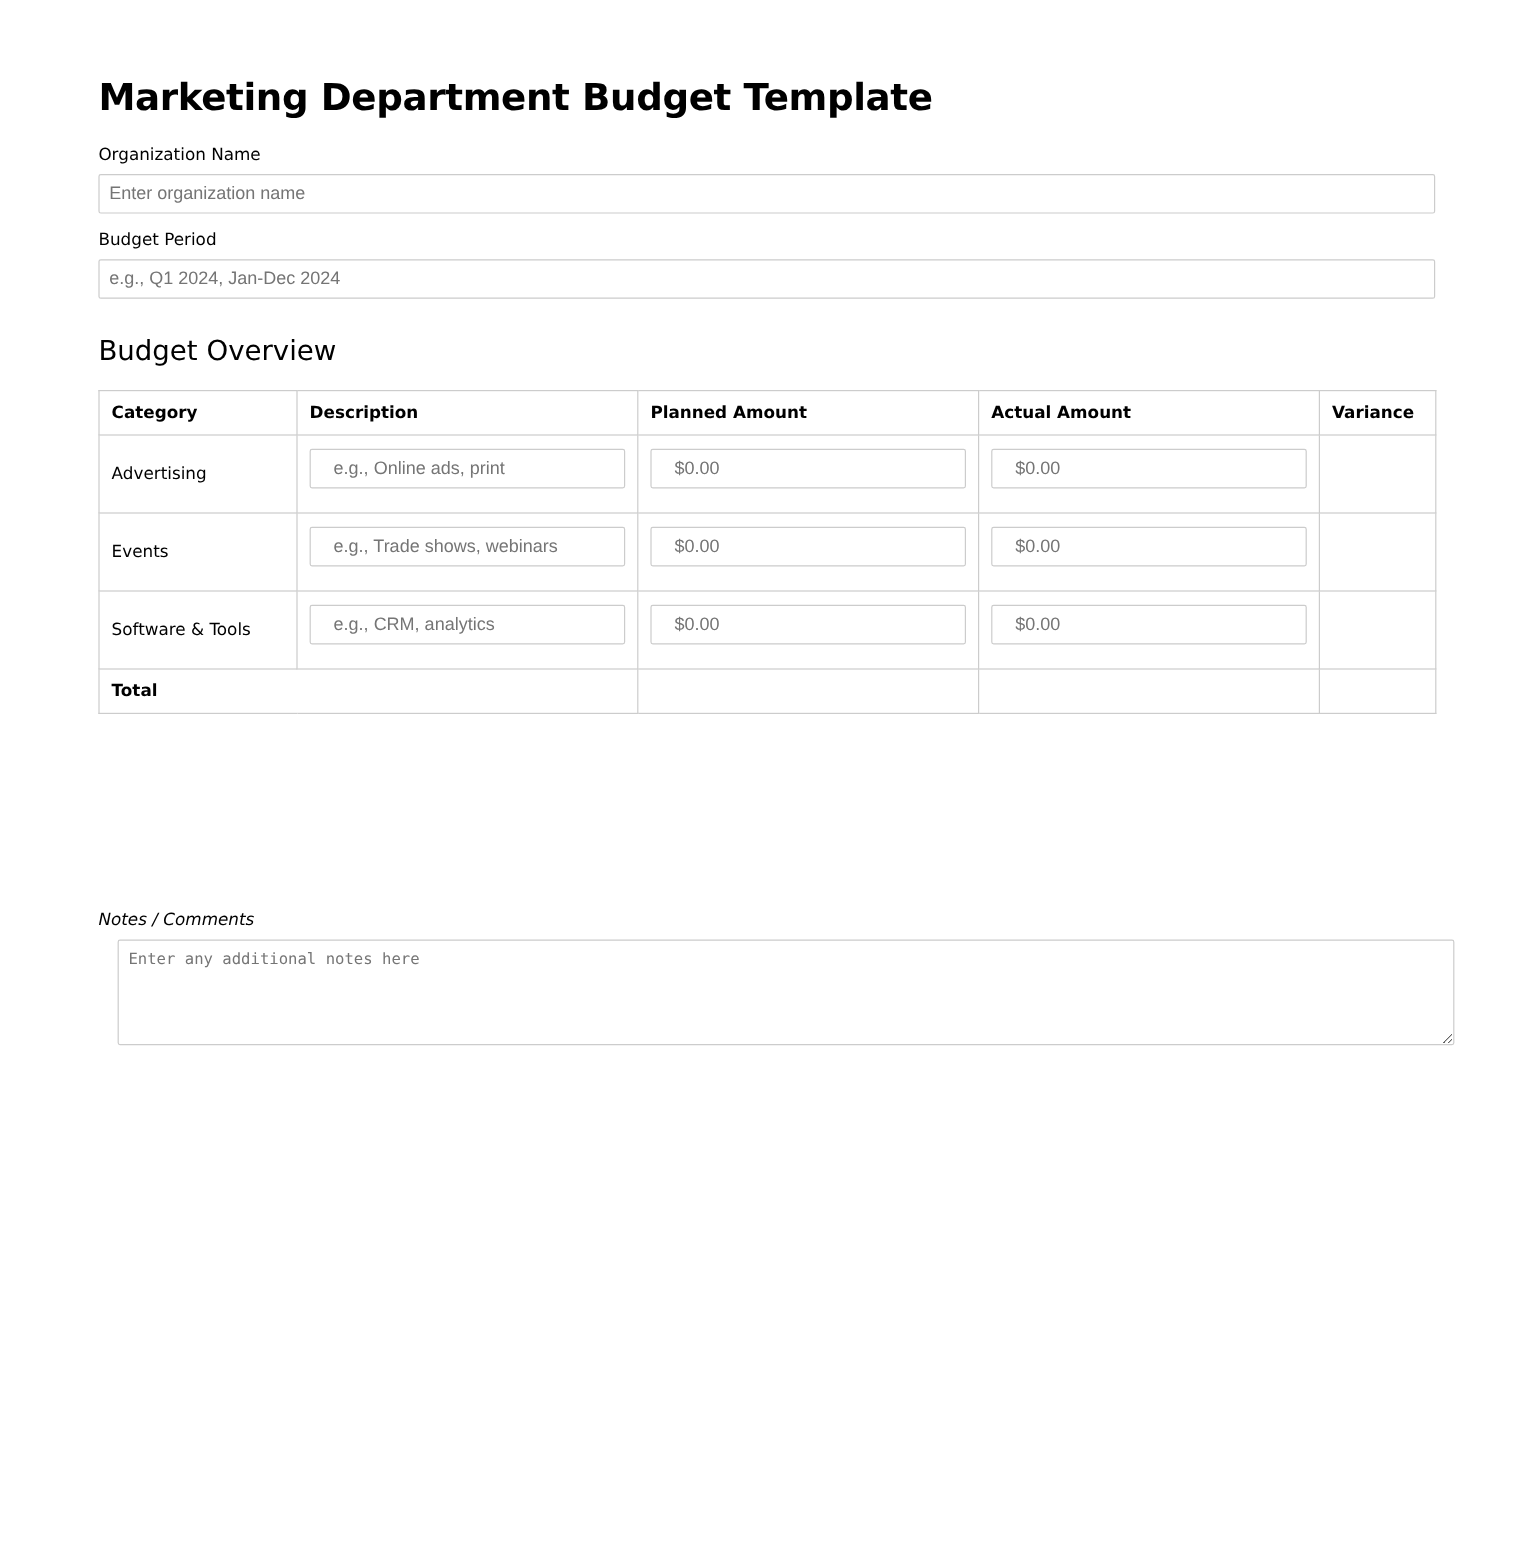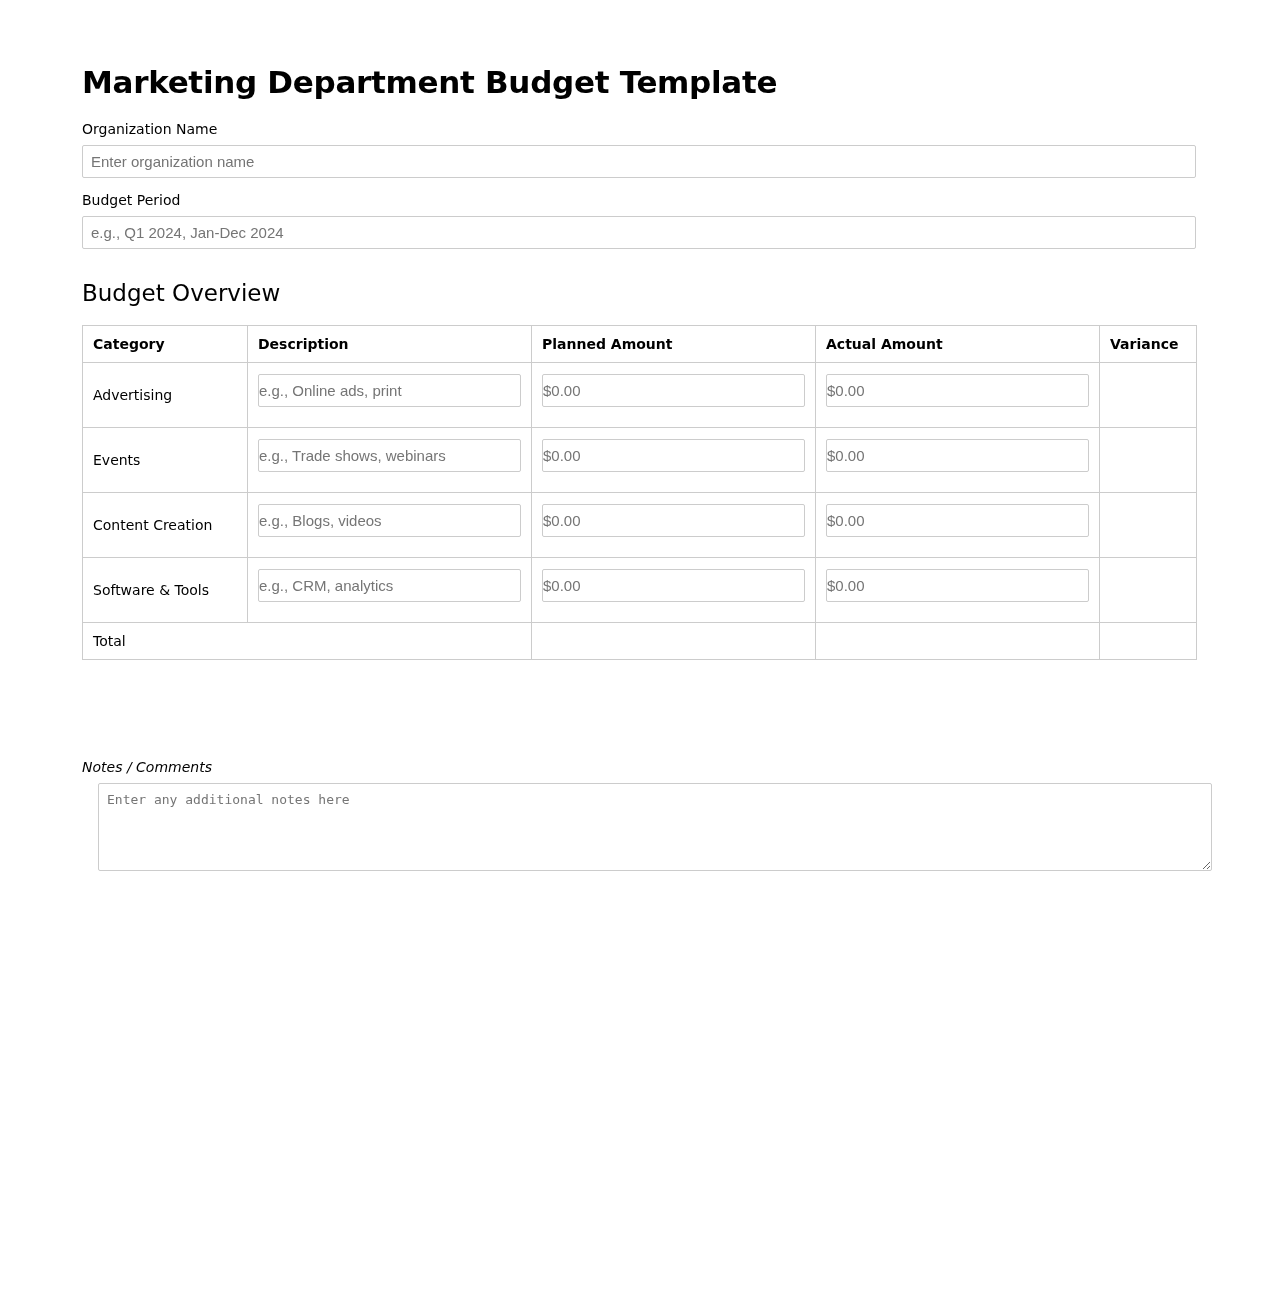--- a/index.html
+++ b/index.html
@@ -28,24 +28,24 @@
     table.budget {
       position: absolute; top: 325px; left: 0; width: 1114px;
       border-collapse: collapse; table-layout: fixed;
     }
     table.budget th, table.budget td {
       border: 1px solid #cccccc; padding: 0 10px; text-align: left;
       font-size: 14px; vertical-align: middle;
     }
     table.budget th { height: 36px; font-weight: bold; }
     table.budget td { height: 64px; }
-    table.budget tr.total td { height: 36px; font-weight: normal; }
+    table.budget tr.total td { height: 36px; font-weight: bold; }
     .cell-input {
       display: block; width: 100%; height: 33px; box-sizing: border-box;
-      border: 1px solid #cccccc; border-radius: 2px; padding: 0 0; margin-top: -9px;
+      border: 1px solid #cccccc; border-radius: 2px; padding: 0 19px; margin-top: -9px;
       font-family: "Liberation Sans", sans-serif; font-size: 15px; color: #000;
       background: #fff; outline: none;
     }
     .cell-input::placeholder { color: #757575; }
     textarea.notes {
       position: absolute; left: 16px; top: 783px; width: 1114px; height: 88px;
       box-sizing: border-box; border: 1px solid #cccccc; border-radius: 2px;
       padding: 8px; font-family: "DejaVu Sans Mono", "Liberation Mono", monospace;
       font-size: 13px; resize: vertical; outline: none;
     }
@@ -103,33 +103,20 @@
           </td>
         <td>
             <input class="cell-input" type="text" placeholder="$0.00" style="">
           </td>
         <td>
             <input class="cell-input" type="text" placeholder="$0.00" style="">
           </td>
         <td></td>
       </tr>
       <tr>
-        <td>Content Creation</td>
-        <td>
-            <input class="cell-input" type="text" placeholder="e.g., Blogs, videos" style="">
-          </td>
-        <td>
-            <input class="cell-input" type="text" placeholder="$0.00" style="">
-          </td>
-        <td>
-            <input class="cell-input" type="text" placeholder="$0.00" style="">
-          </td>
-        <td></td>
-      </tr>
-      <tr>
         <td>Software &amp; Tools</td>
         <td>
             <input class="cell-input" type="text" placeholder="e.g., CRM, analytics" style="">
           </td>
         <td>
             <input class="cell-input" type="text" placeholder="$0.00" style="">
           </td>
         <td>
             <input class="cell-input" type="text" placeholder="$0.00" style="">
           </td>

